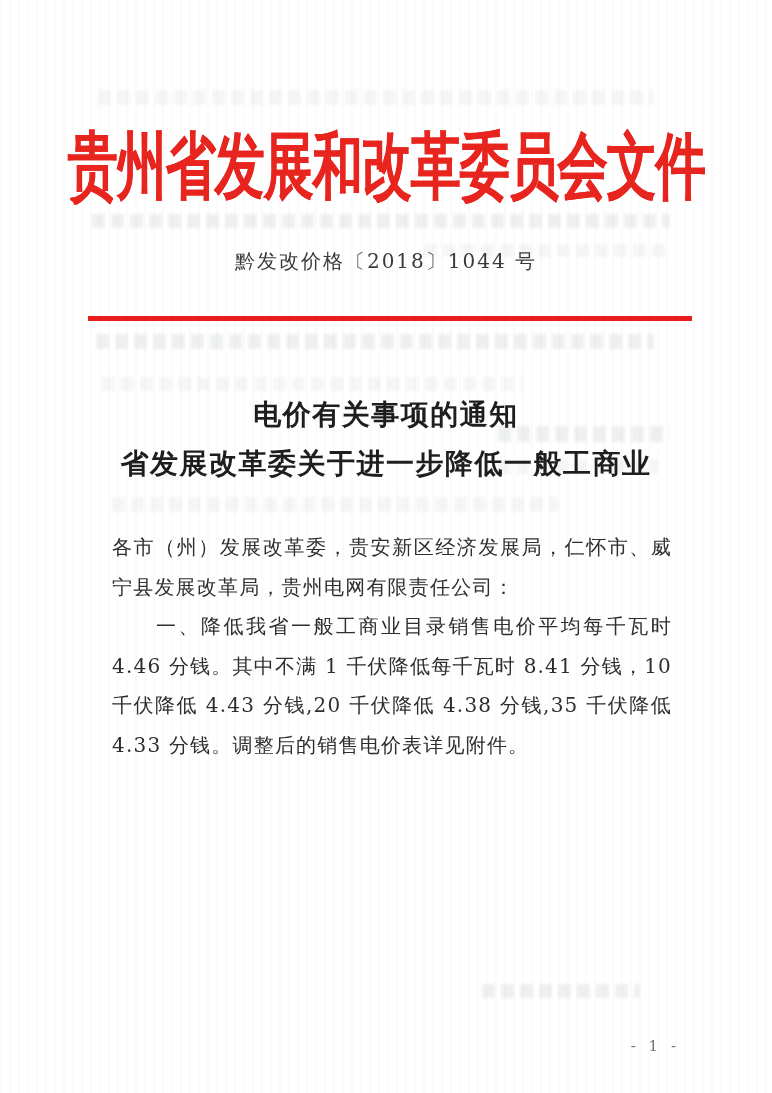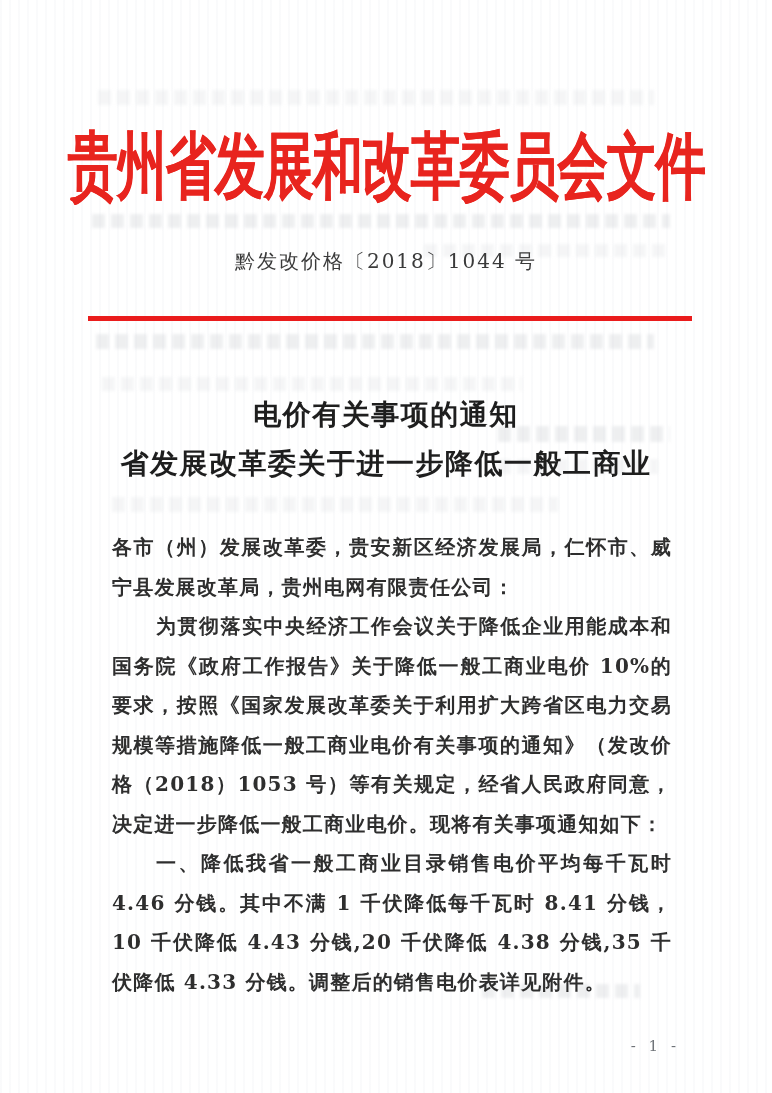--- a/index.html
+++ b/index.html
@@ -91,21 +91,21 @@
     position: absolute;
     top: 528px;
     left: 112px;
     width: 560px;
     font-size: 20px;
     line-height: 39.5px;
     letter-spacing: 1.2px;
     color: #2e2e2e;
     text-align: justify;
   }
-  .body-text p { margin: 0; font-weight: bold; }
+  .body-text p { margin: 0; }
   .body-text p.indent { text-indent: 2.2em; }
 
   .page-number {
     position: absolute;
     top: 1037px;
     right: 92px;
     font-size: 15px;
     letter-spacing: 4px;
     color: #6f7378;
     white-space: nowrap;
@@ -132,19 +132,18 @@
 
   <div class="red-rule"></div>
 
   <div class="doc-title">
     <div>电价有关事项的通知</div>
     <div>省发展改革委关于进一步降低一般工商业</div>
   </div>
 
   <div class="body-text">
     <p>各市（州）发展改革委，贵安新区经济发展局，仁怀市、威宁县发展改革局，贵州电网有限责任公司：</p>
-    <p class="indent">为贯彻落实中央经济工作会议关于降低企业用能成本和国务院《政府工作报告》关于降低一般工商业电价 10%的要求，按照《国家发展改革委关于利用扩大跨省区电力交易规模等措施降低一般工商业电价有关事项的通知》（发改价格（2018）1053 号）等有关规定，经省人民政府同意，决定进一步降低一般工商业电价。现将有关事项通知如下：</p>
     <p class="indent">一、降低我省一般工商业目录销售电价平均每千瓦时 4.46 分钱。其中不满 1 千伏降低每千瓦时 8.41 分钱，10 千伏降低 4.43 分钱,20 千伏降低 4.38 分钱,35 千伏降低 4.33 分钱。调整后的销售电价表详见附件。</p>
   </div>
 
   <div class="page-number">- 1 -</div>
 
 </div>
 
 </body></html>

